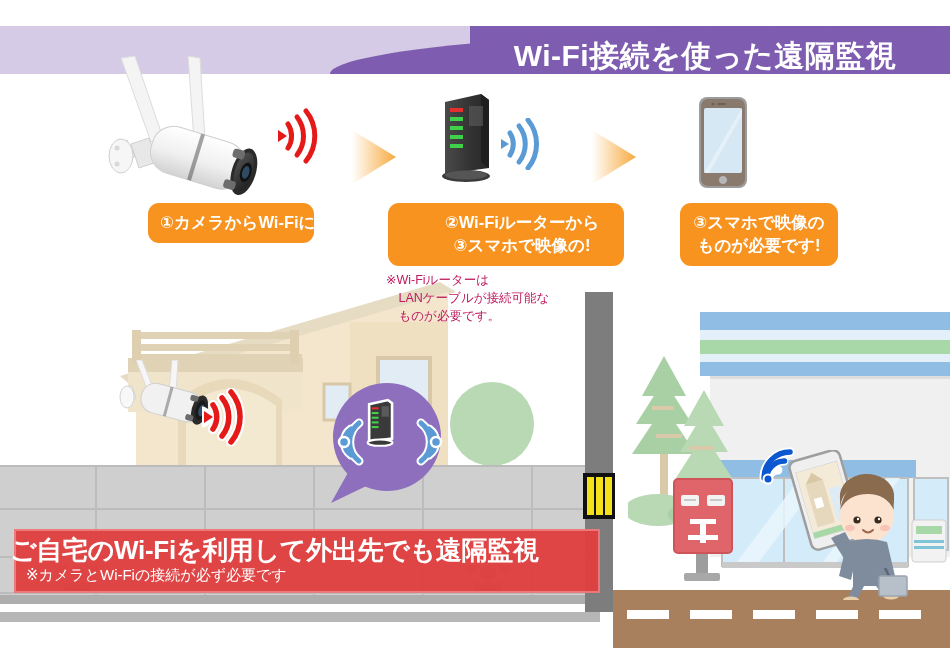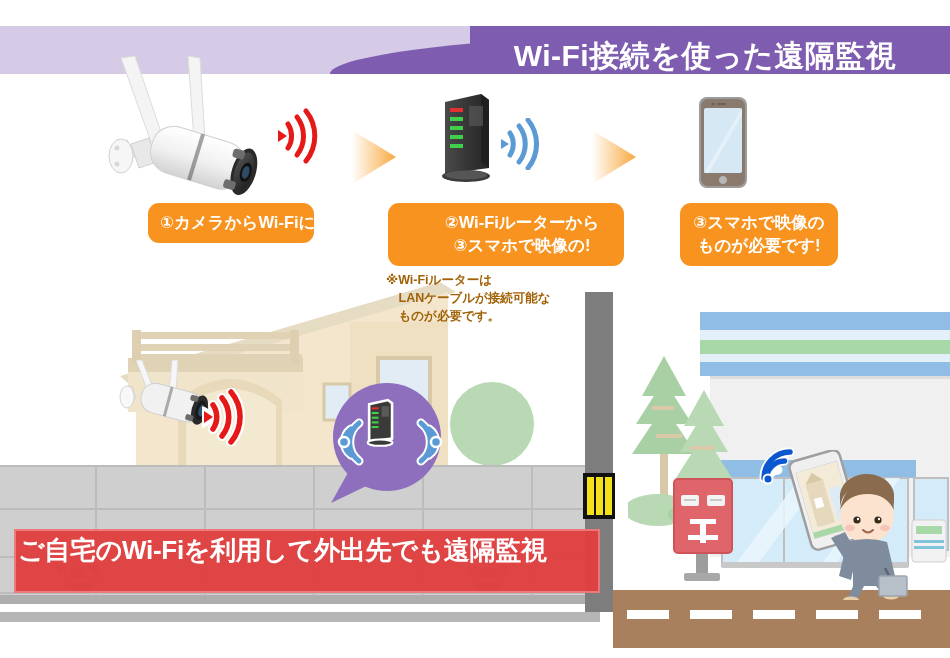--- a/index.html
+++ b/index.html
@@ -25,22 +25,22 @@
   .arrow svg{display:block;}
 
   
   .badge{position:absolute;background:#f7931e;border-radius:11px;color:#fff;
      font-weight:bold;font-size:16.5px;line-height:1.38;text-align:center;
      padding:8px 12px 9px;box-sizing:border-box;z-index:7;white-space:nowrap;}
   #badge1{left:148px;top:203px;width:166px;}
   #badge2{left:388px;top:203px;width:236px;padding-left:44px;}
   #badge3{left:640px;top:203px;width:158px;margin-left:40px;}
 
-  .note{position:absolute;left:386px;top:272px;color:#a16207;font-size:12.5px;
-     font-weight:bold;line-height:1.42;z-index:7;white-space:pre;}
+  .note{position:absolute;left:386px;top:272px;color:#be185d;font-size:12.5px;
+     font-weight:normal;line-height:1.42;z-index:7;white-space:pre;}
 
   
   .scene{position:absolute;left:0;top:292px;width:950px;height:330px;z-index:2;background:#fff;}
 
   
   .pole{position:absolute;left:585px;top:292px;width:28px;height:320px;background:#7d7d7d;z-index:9;}
   .pole-stripe{position:absolute;left:583px;top:473px;width:32px;height:46px;background:#111;z-index:10;}
   .pole-stripe i{position:absolute;top:4px;width:7px;height:38px;background:#f5e11a;}
 
   
@@ -58,21 +58,21 @@
   .road-dash{position:absolute;top:610px;height:9px;background:#fff;z-index:6;}
 
   .store{position:absolute;left:700px;top:312px;width:250px;height:280px;z-index:3;}
 
   
   .callout{position:absolute;left:325px;top:383px;width:108px;height:108px;z-index:12;}
 
   
   .redbar{position:absolute;left:14px;top:529px;width:586px;height:64px;background:#e04040;
      border:2px solid #f07878;box-sizing:border-box;z-index:14;opacity:.96;}
-  .redbar-t1{position:absolute;left:18px;top:533px;color:#fff;font-size:26px;font-weight:bold;
+  .redbar-t1{position:absolute;left:10px;top:533px;color:#fff;font-size:26px;font-weight:bold;
      z-index:15;white-space:nowrap;letter-spacing:-.3px;}
   .redbar-t2{position:absolute;left:26px;top:566px;color:#fff;font-size:15px;
      z-index:15;white-space:nowrap;}
 
   .wifi-svg{position:absolute;}
 </style>
 </head>
 <body>
 
 <div id="stage">
@@ -527,14 +527,15 @@
 
   <div class="pole"></div>
   <div class="pole-stripe">
     <i style="left:4px;"></i>
       <i style="left:13px;"></i>
       <i style="left:22px;"></i>
   </div>
 
   <div class="redbar"></div>
   <div class="redbar-t1">ご自宅のWi-Fiを利用して外出先でも遠隔監視</div>
+  <div class="redbar-t2">※カメラとWi-Fiの接続が必ず必要です</div>
 
 </div>
 
 </body></html>

